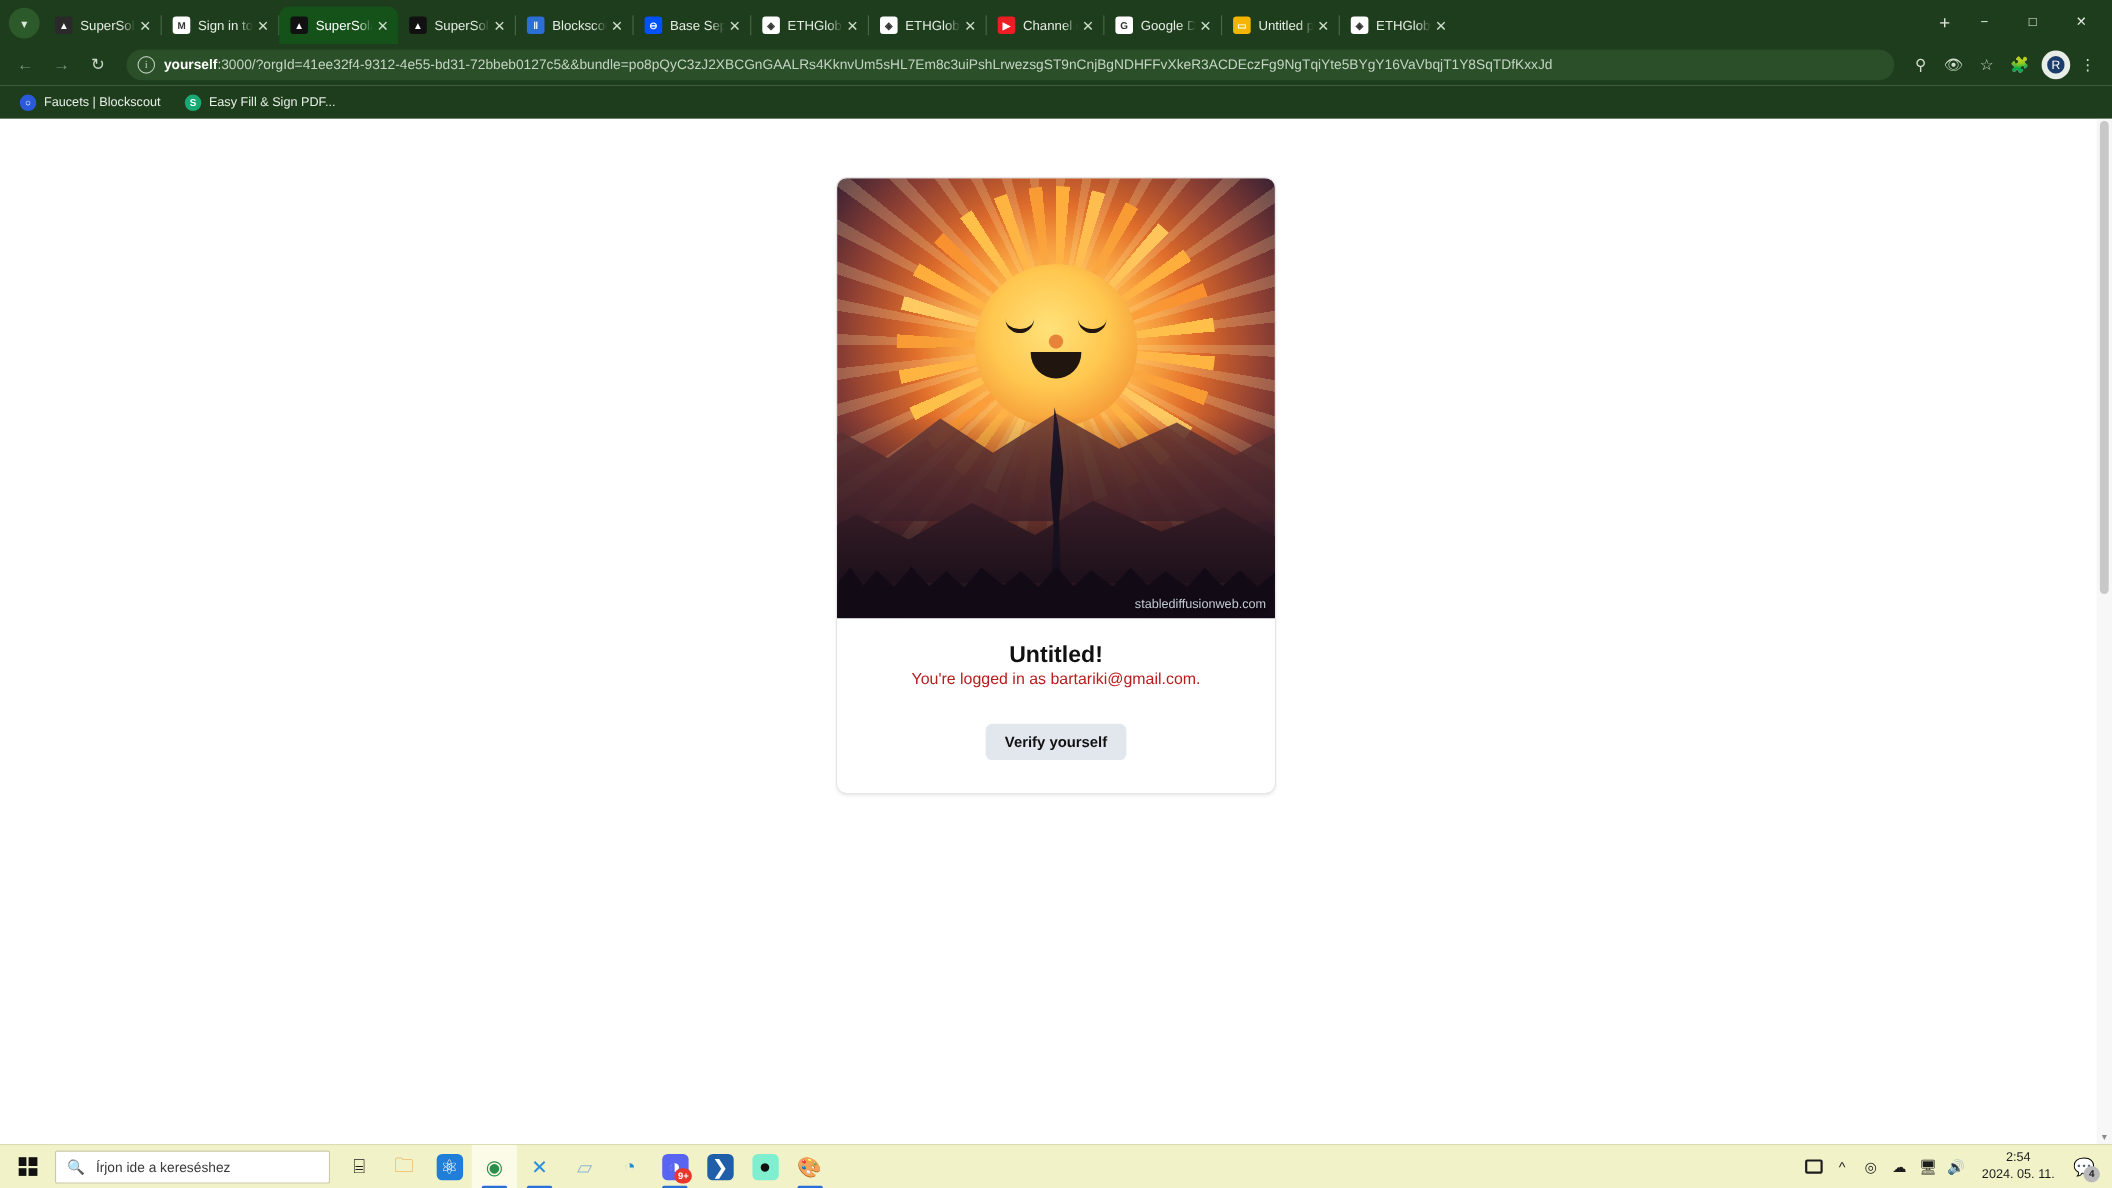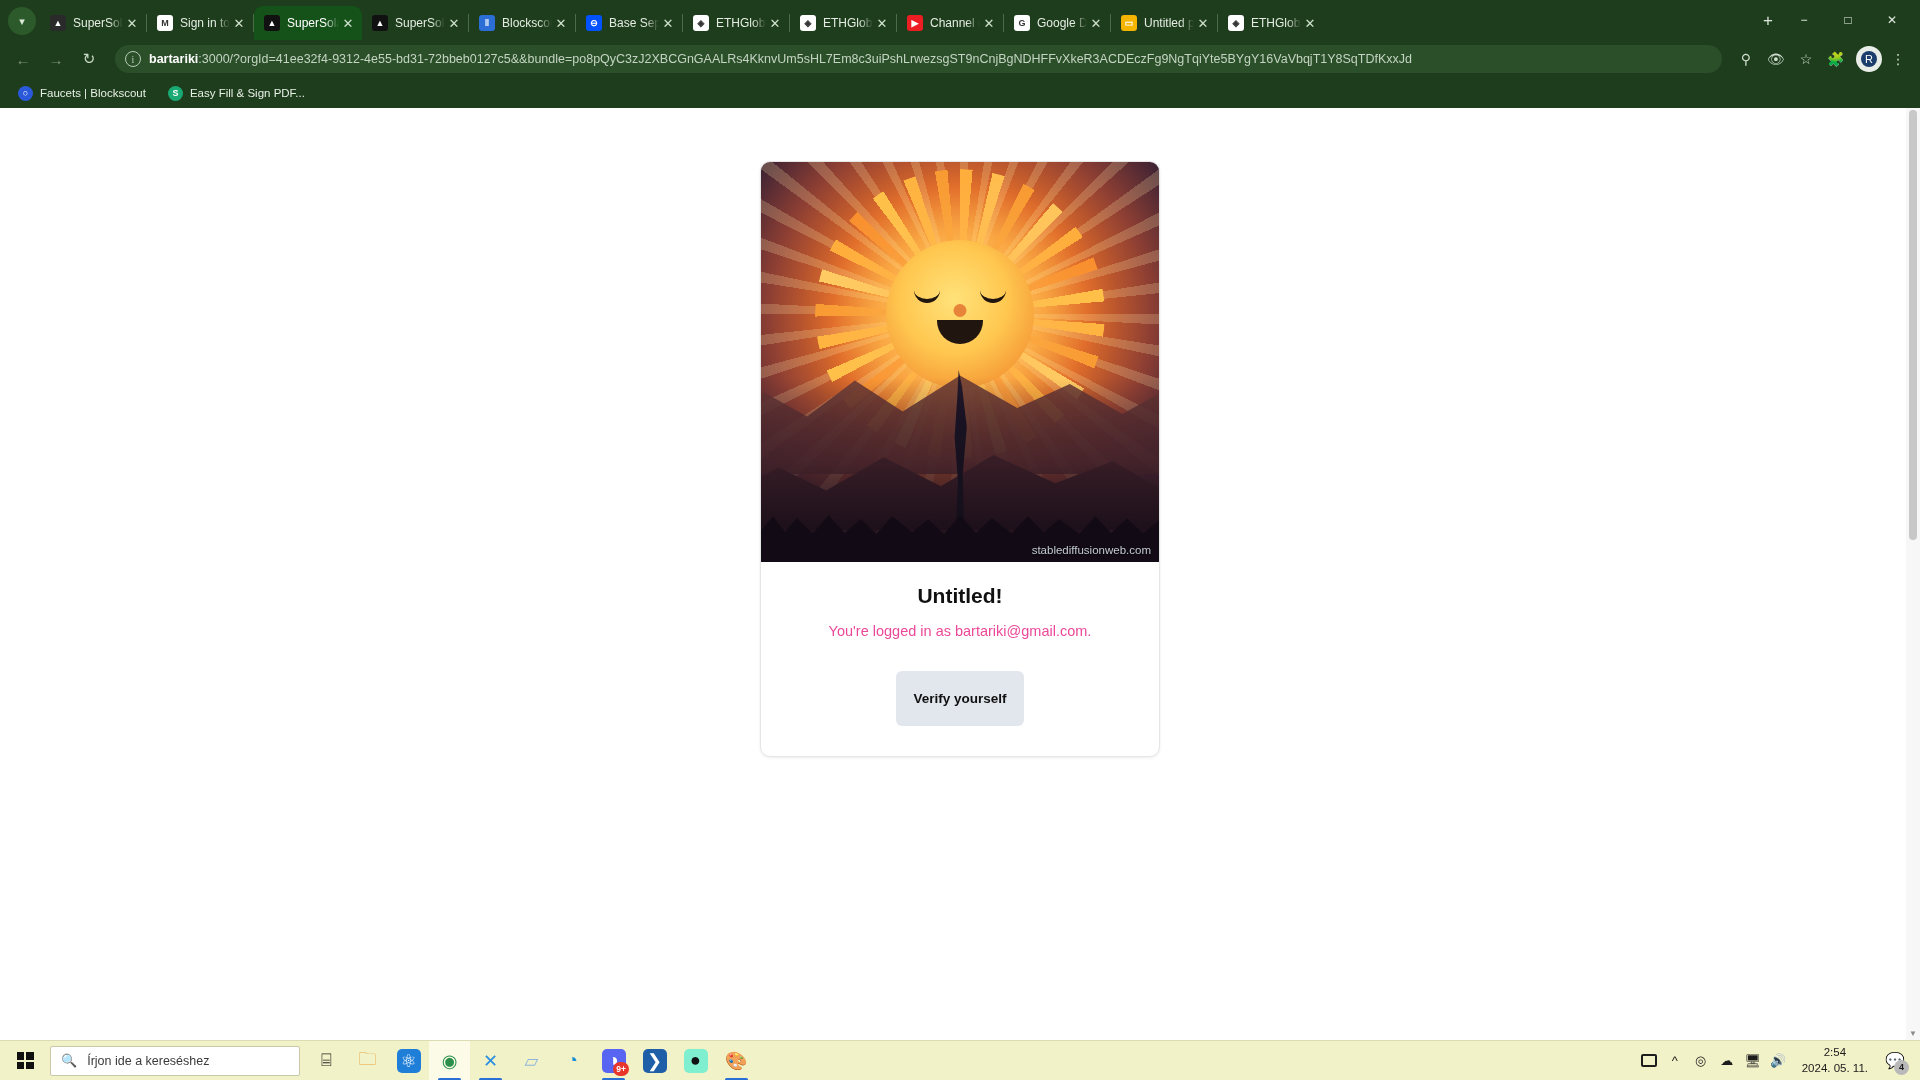--- a/index.html
+++ b/index.html
@@ -210,29 +210,29 @@
   .hero .mouth {
     position: absolute; left: 50%; top: 56px; transform: translateX(-50%);
     width: 46px; height: 24px; background: #20160f; border-radius: 0 0 46px 46px;
   }
   .hero .watermark {
     position: absolute; right: 8px; bottom: 6px; font-size: 11.5px; color: #c3c9d2;
     text-shadow: 0 1px 2px rgba(0,0,0,.7);
   }
   .card-body { padding: 22px 28px 30px; text-align: center; }
   .success-title { font-size: 21px; font-weight: bold; color: #111111; }
-  .logged-in { font-size: 14.5px; color: #ec4899; margin-top: 15px; }
+  .logged-in { font-size: 14.5px; color: #b91c1c; margin-top: 2px; }
   .btn-logout {
     display: block; width: 100%; margin-top: 28px; height: 34px; line-height: 34px;
     background: #3531e6; color: #ffffff; border: none; border-radius: 6px;
     font-size: 13.5px; font-weight: bold; font-family: "Liberation Sans", sans-serif;
     cursor: pointer;
   }
   .btn-verify {
-    display: inline-block; margin-top: 32px; padding: 20px 17px;
+    display: inline-block; margin-top: 32px; padding: 9px 17px;
     background: #e2e6ed; color: #111111; border: none; border-radius: 6px;
     font-size: 13.5px; font-weight: bold; font-family: "Liberation Sans", sans-serif;
     cursor: pointer;
   }
   .tech-used {
     text-align: center; font-size: 16px; font-weight: bold; color: #0c0c0c; margin-top: 38px;
   }
 
   .scrollbar {
     position: absolute; right: 0; top: 0; width: 14px; height: 100%; background: #f7f7f7;
@@ -374,21 +374,21 @@
       <div class="win-btn">✕</div>
     </div>
   </div>
 
   <div class="toolbar">
     <div class="nav-btn disabled">←</div>
     <div class="nav-btn disabled">→</div>
     <div class="nav-btn">↻</div>
     <div class="omnibox">
       <div class="info-icon">i</div>
-      <div class="url"><b>bartariki</b><span>:3000/?orgId=41ee32f4-9312-4e55-bd31-72bbeb0127c5&amp;&amp;bundle=po8pQyC3zJ2XBCGnGAALRs4KknvUm5sHL7Em8c3uiPshLrwezsgST9nCnjBgNDHFFvXkeR3ACDEczFg9NgTqiYte5BYgY16VaVbqjT1Y8SqTDfKxxJd</span></div>
+      <div class="url"><b>yourself</b><span>:3000/?orgId=41ee32f4-9312-4e55-bd31-72bbeb0127c5&amp;&amp;bundle=po8pQyC3zJ2XBCGnGAALRs4KknvUm5sHL7Em8c3uiPshLrwezsgST9nCnjBgNDHFFvXkeR3ACDEczFg9NgTqiYte5BYgY16VaVbqjT1Y8SqTDfKxxJd</span></div>
     </div>
     <div class="tb-icon">⚲</div>
     <div class="tb-icon">👁</div>
     <div class="tb-icon">☆</div>
     <div class="tb-icon">🧩</div>
     <div class="profile-pill">
       <svg width="16" height="16" viewBox="0 0 16 16">
           <circle cx="8" cy="8" r="8" fill="#1b3d6b"></circle>
           <text x="8" y="12" font-size="11" fill="#fff" text-anchor="middle" font-family="Liberation Sans">R</text>
         </svg>

